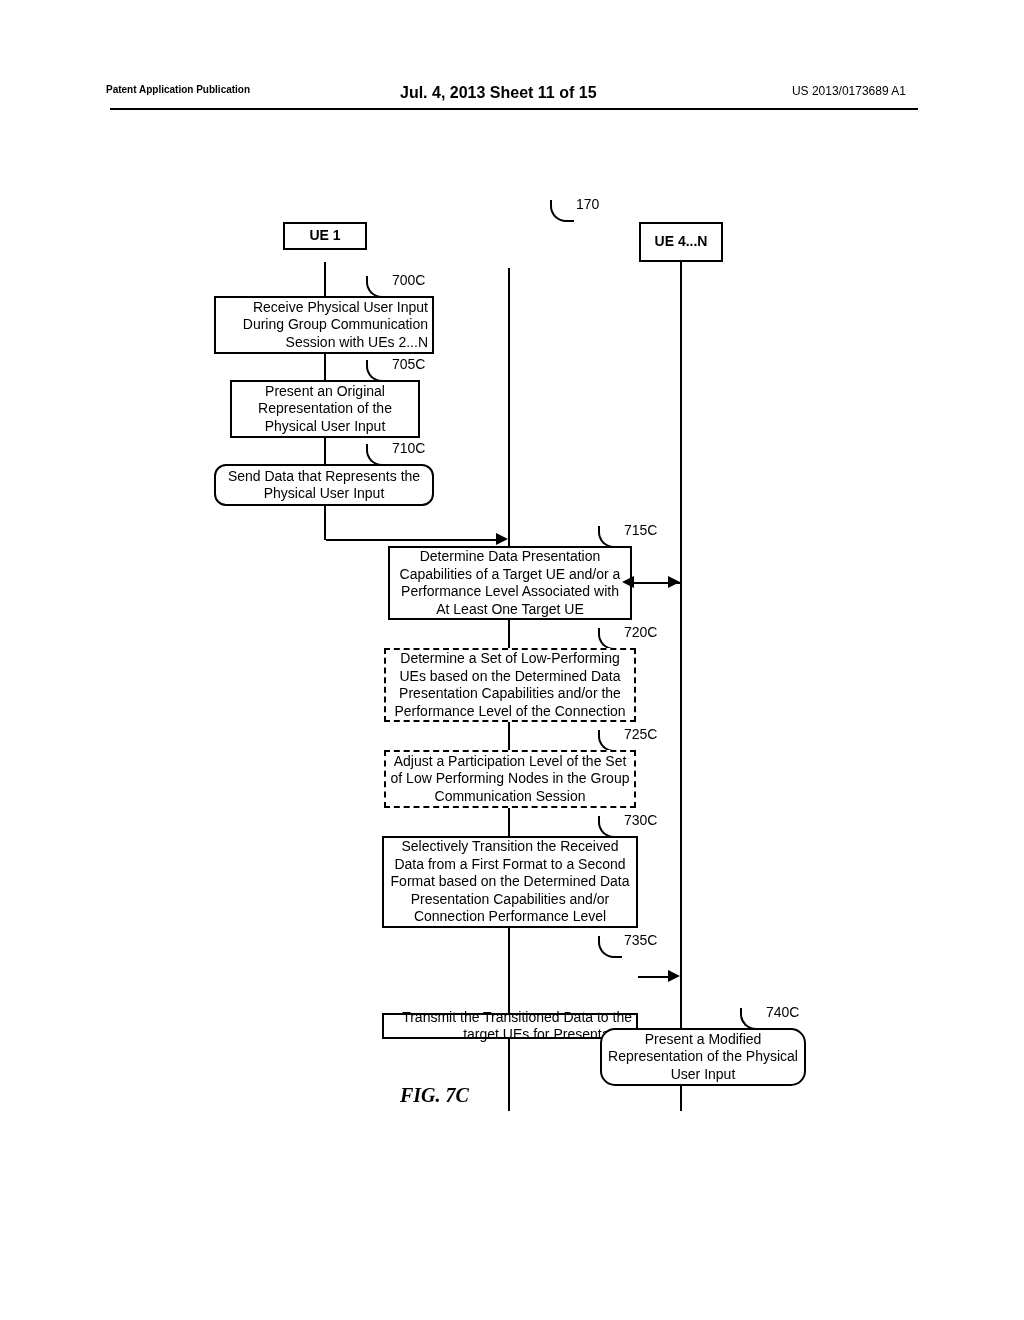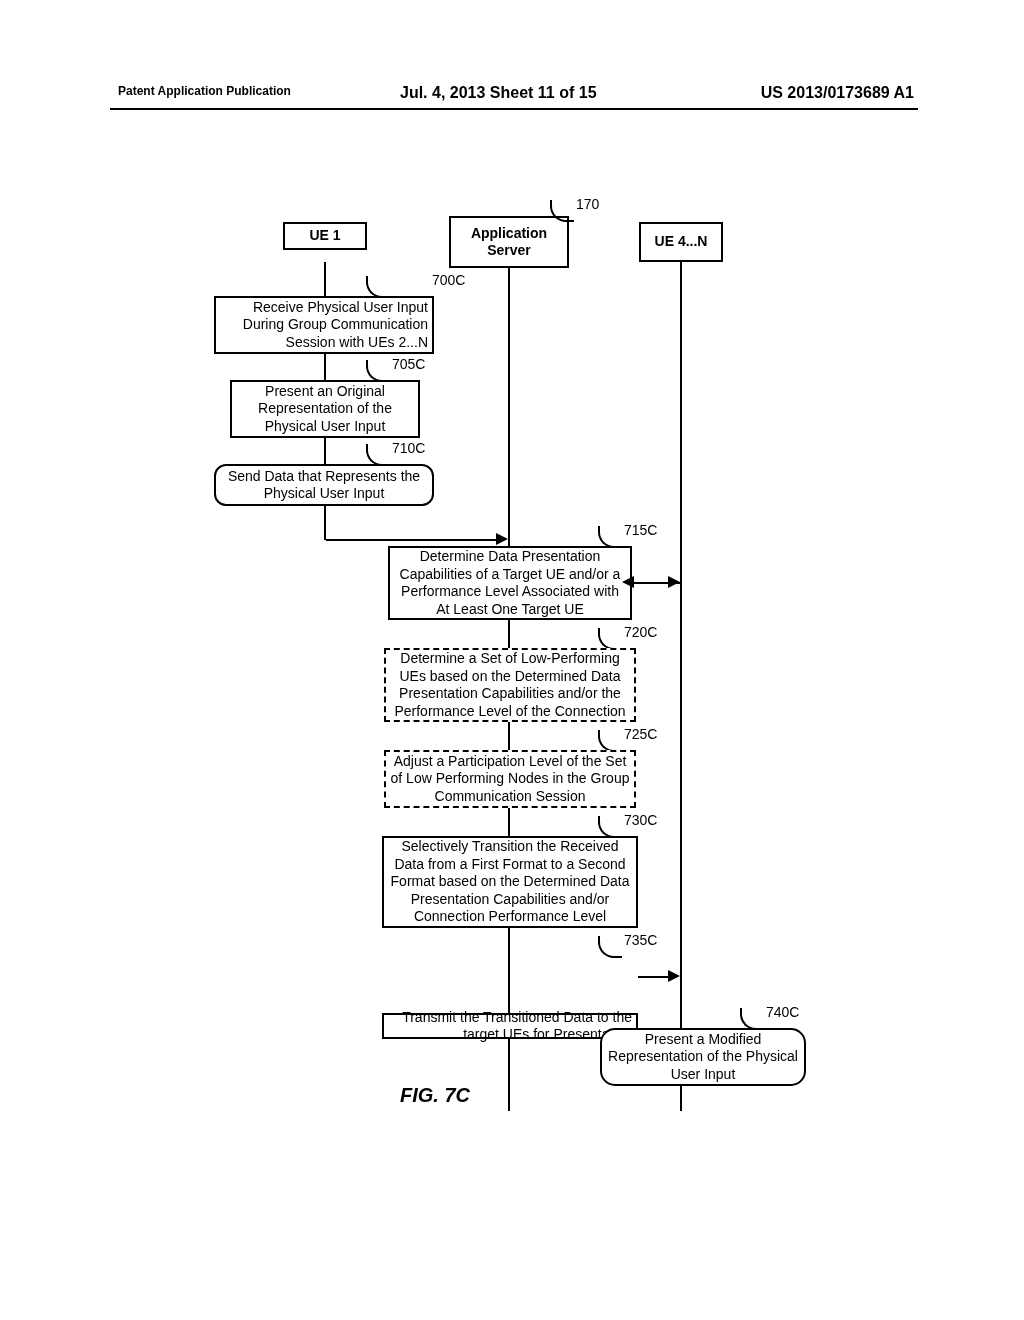--- a/index.html
+++ b/index.html
@@ -11,37 +11,37 @@
   }
   .page {
     position: relative;
     width: 1024px;
     height: 1320px;
     background: #ffffff;
   }
   .header-left {
     position: absolute;
     top: 84px;
-    left: 118px;
-    font-size: 12px;
+    left: 106px;
+    font-size: 10px;
     font-weight: bold;
   }
   .header-center {
     position: absolute;
     top: 84px;
     left: 400px;
     font-size: 16px;
     font-weight: bold;
   }
   .header-right {
     position: absolute;
     top: 84px;
-    right: 110px;
-    font-size: 16px;
-    font-weight: bold;
+    right: 118px;
+    font-size: 12px;
+    font-weight: normal;
   }
   .header-rule {
     position: absolute;
     top: 108px;
     left: 110px;
     width: 808px;
     height: 0;
     border-top: 2px solid #000000;
   }
   .box {
@@ -103,32 +103,31 @@
 <body>
 
 <div class="page">
 
   <div class="header-left">Patent Application Publication</div>
   <div class="header-center">Jul. 4, 2013   Sheet 11 of 15</div>
   <div class="header-right">US 2013/0173689 A1</div>
   <div class="header-rule"></div>
 
   <div class="box" style="left:283px; top:222px; width:84px; height:28px; font-weight:bold;">UE 1</div>
-  <div class="box" style="left:449px; top:216px; width:120px; height:52px; font-weight:bold;">Application Server</div>
   <div class="box" style="left:639px; top:222px; width:84px; height:40px; font-weight:bold;">UE 4...N</div>
 
   <div class="curve" style="left:550px; top:200px;"></div>
   <div class="reflabel" style="left:576px; top:196px;">170</div>
 
   <div class="lifeline" style="left:324px; top:262px; height:278px;"></div>
   <div class="lifeline" style="left:508px; top:268px; height:843px;"></div>
   <div class="lifeline" style="left:680px; top:262px; height:849px;"></div>
 
   <div class="curve" style="left:366px; top:276px;"></div>
-  <div class="reflabel" style="left:392px; top:272px;margin-left:40px;">700C</div>
+  <div class="reflabel" style="left:392px; top:272px;">700C</div>
   <div class="box" style="left:214px; top:296px; width:220px; height:58px;text-align:right;">Receive Physical User Input During Group Communication Session with UEs 2...N</div>
 
   <div class="curve" style="left:366px; top:360px;"></div>
   <div class="reflabel" style="left:392px; top:356px;">705C</div>
   <div class="box" style="left:230px; top:380px; width:190px; height:58px;">Present an Original Representation of the Physical User Input</div>
 
   <div class="curve" style="left:366px; top:444px;"></div>
   <div class="reflabel" style="left:392px; top:440px;">710C</div>
   <div class="box" style="left:214px; top:464px; width:220px; height:42px;border-radius:12px;">Send Data that Represents the Physical User Input</div>
 
@@ -159,15 +158,15 @@
   <div class="reflabel" style="left:624px; top:932px;">735C</div>
   <div class="box" style="left:382px; top:1013px; width:256px; height:26px;text-align:right;">Transmit the Transitioned Data to the target UEs for Presentation</div>
 
   <div class="harrow" style="left:638px; top:976px; width:32px;"></div>
   <div class="arrowhead right" style="left:668px; top:970px;"></div>
 
   <div class="curve" style="left:740px; top:1008px;"></div>
   <div class="reflabel" style="left:766px; top:1004px;">740C</div>
   <div class="box" style="left:600px; top:1028px; width:206px; height:58px;border-radius:15px;">Present a Modified Representation of the Physical User Input</div>
 
-  <div class="fig-title" style="left:400px; top:1084px;">FIG. 7C</div>
+  <div class="fig-title" style="left:400px; top:1084px;font-family:Liberation Serif, serif;">FIG. 7C</div>
 
 </div>
 
 </body></html>

